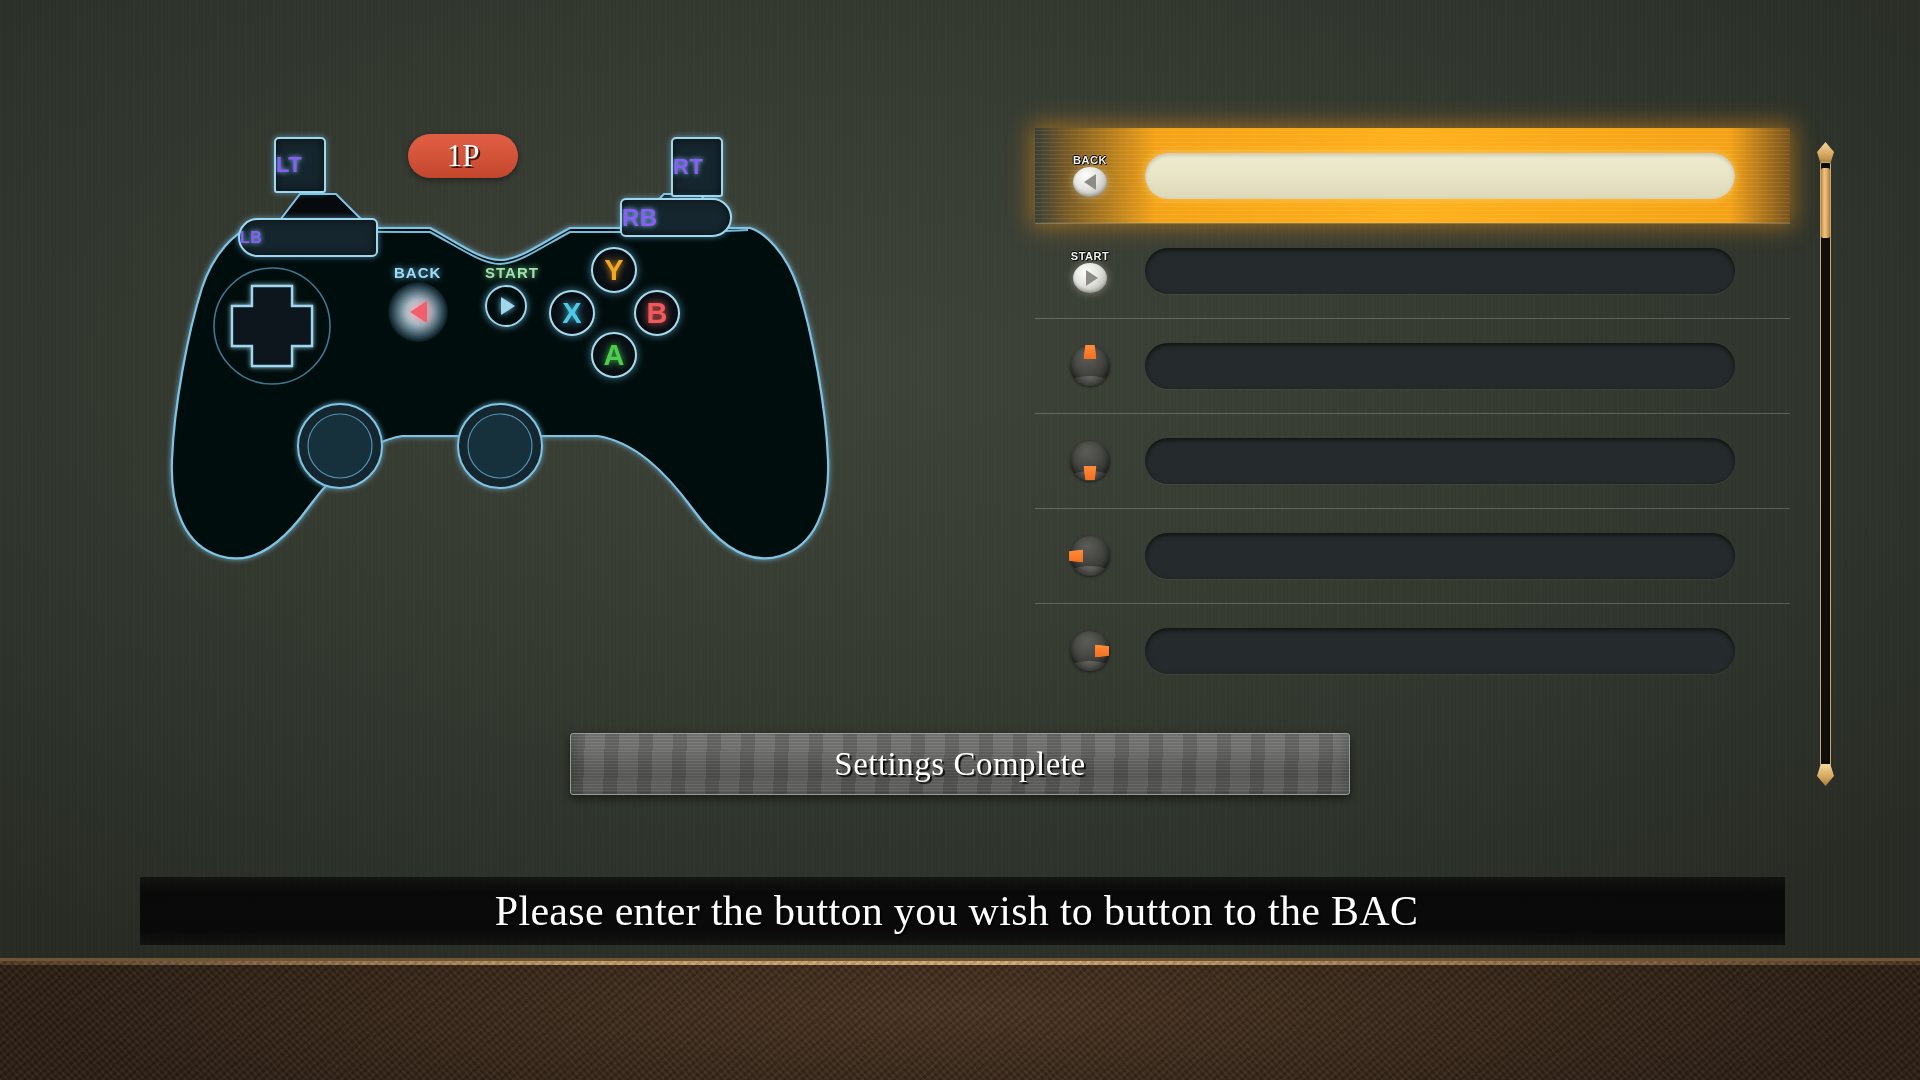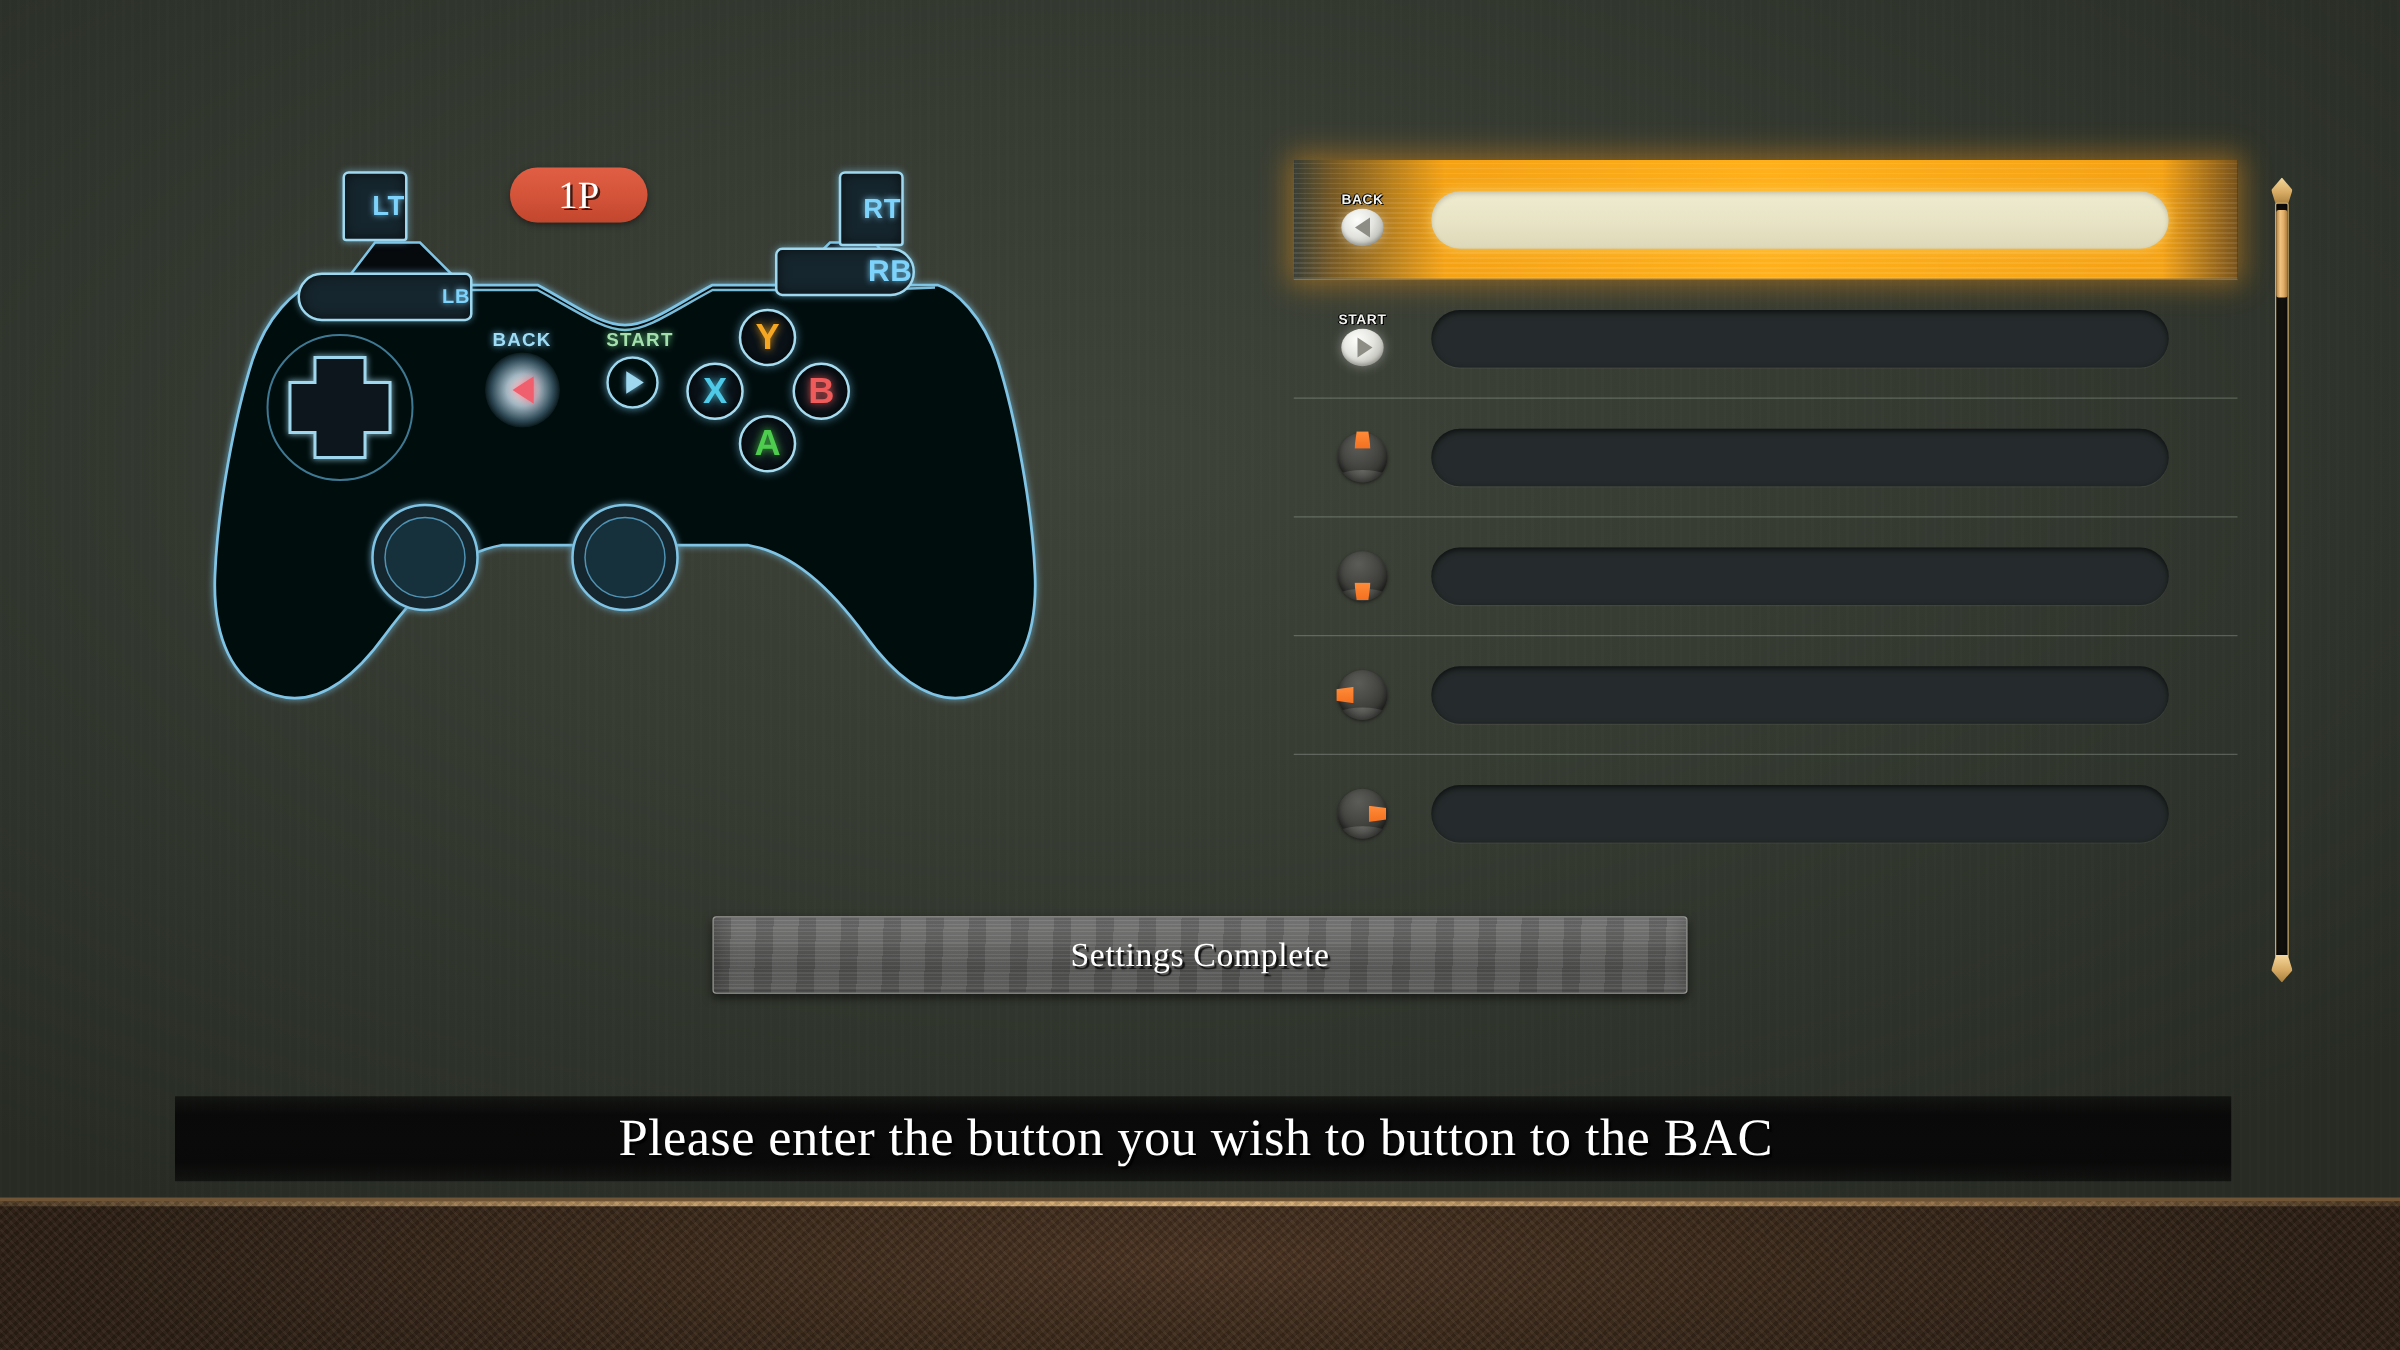--- a/index.html
+++ b/index.html
@@ -58,28 +58,27 @@
     text-shadow: 0 0 6px rgba(120,210,255,0.9);
     pointer-events: none;
   }
 
   
   .trigbox {
     position: absolute;
     background: #16262e;
     border: 2px solid #9fd8ee;
     box-shadow: 0 0 6px rgba(130,210,250,0.55), inset 0 0 10px rgba(0,0,0,0.6);
-    display: flex; align-items: center; justify-content: flex-end;
+    display: flex; align-items: center; justify-content: flex-start;
     font-family: "Liberation Sans", sans-serif;
     font-weight: 700;
     font-size: 22px;
-    color: #7dd3fc;
+    color: #8b5cf6;
     text-shadow: 0 0 5px rgba(130,215,255,0.9);
     letter-spacing: 0.5px;
-    padding-left: 30px;
   }
   #lt { left: 134px; top: 17px; width: 52px; height: 56px; border-radius: 5px 5px 3px 3px; }
   #rt { left: 531px; top: 17px; width: 52px; height: 60px; border-radius: 5px 5px 3px 3px; }
   #lb { left: 98px; top: 78px; width: 140px; height: 39px; border-radius: 20px 6px 6px 20px; font-size: 16px; margin-top: 20px;}
   #rb { left: 480px; top: 78px; width: 112px; height: 39px; border-radius: 6px 20px 20px 6px; font-size: 24px;}
 
   
   #player-badge {
     position: absolute; left: 268px; top: 14px;
     width: 110px; height: 44px;
@@ -307,21 +306,21 @@
     content:"";
     position:absolute; inset:0;
     background:
       repeating-linear-gradient(0deg, rgba(255,255,255,0.05) 0 1px, rgba(0,0,0,0.06) 1px 3px),
       repeating-linear-gradient(92deg, rgba(0,0,0,0.10) 0 14px, rgba(255,255,255,0.035) 14px 34px);
     pointer-events:none;
   }
   #complete-label {
     position: relative;
     font-family: "Liberation Serif", serif;
-    font-size: 27px;
+    font-size: 33px;
     color: #ffffff;
     letter-spacing: 0.5px;
     text-shadow: 2px 2px 1px rgba(0,0,0,0.85);
     white-space: nowrap;
   }
 
   
   #msg-bar {
     position: absolute;
     left: 140px; top: 877px;

